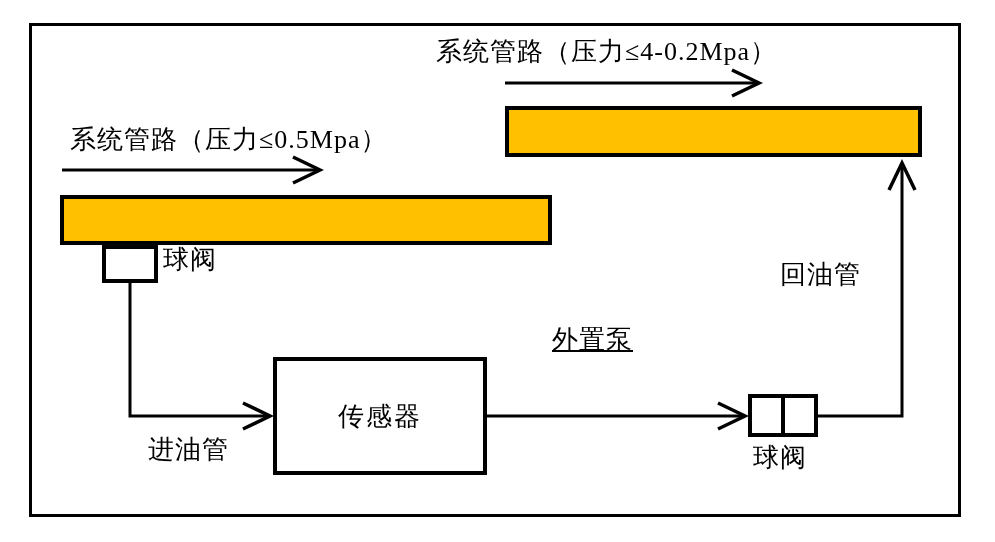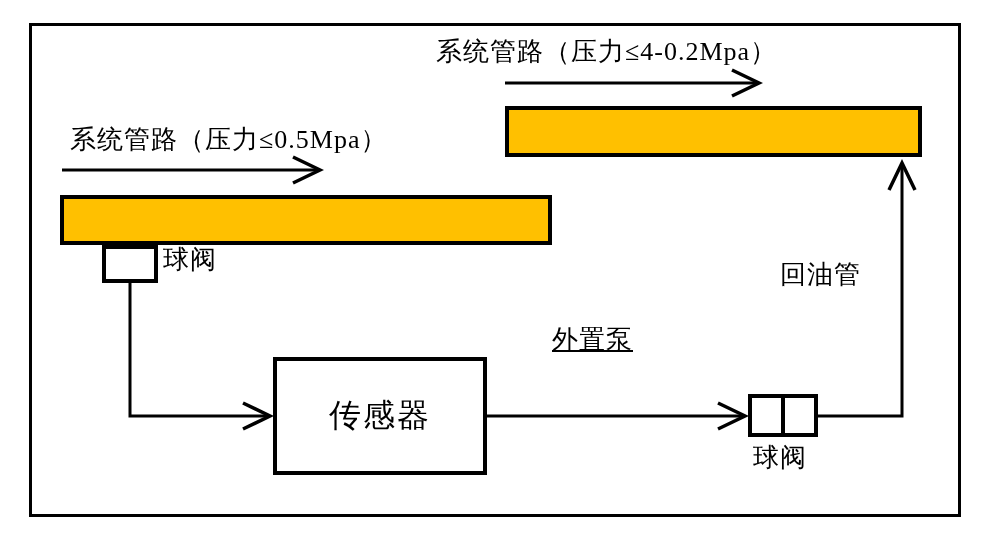--- a/index.html
+++ b/index.html
@@ -73,21 +73,21 @@
   }
   .lbl {
     position: absolute;
     font-size: 26px;
     line-height: 1.15;
     color: var(--stroke);
     white-space: nowrap;
     letter-spacing: 1px;
   }
   #sensor-box .lbl-inner {
-    font-size: 32px;
+    font-size: 26px;
     letter-spacing: 2px;
     color: var(--stroke);
   }
   #lbl-pipe-top    { left: 436px; top: 37px;  }
   #lbl-pipe-left   { left: 70px;  top: 125px; }
   #lbl-valve-left  { left: 163px; top: 245px; }
   #lbl-inlet       { left: 148px; top: 435px; }
   #lbl-pump        { left: 552px; top: 325px; text-decoration: underline; }
   #lbl-valve-right { left: 753px; top: 443px; }
   #lbl-return      { left: 765px; top: 260px; margin-left: 15px; }
@@ -120,17 +120,18 @@
     <div class="divider"></div>
   </div>
 
   <div id="sensor-box">
     <span class="lbl-inner">传感器</span>
   </div>
 
   <div class="lbl" id="lbl-pipe-top">系统管路（压力≤4-0.2Mpa）</div>
   <div class="lbl" id="lbl-pipe-left">系统管路（压力≤0.5Mpa）</div>
   <div class="lbl" id="lbl-valve-left">球阀</div>
+  <div class="lbl" id="lbl-inlet">进油管</div>
   <div class="lbl" id="lbl-pump">外置泵</div>
   <div class="lbl" id="lbl-valve-right">球阀</div>
   <div class="lbl" id="lbl-return">回油管</div>
 
 </div>
 
 </body></html>

